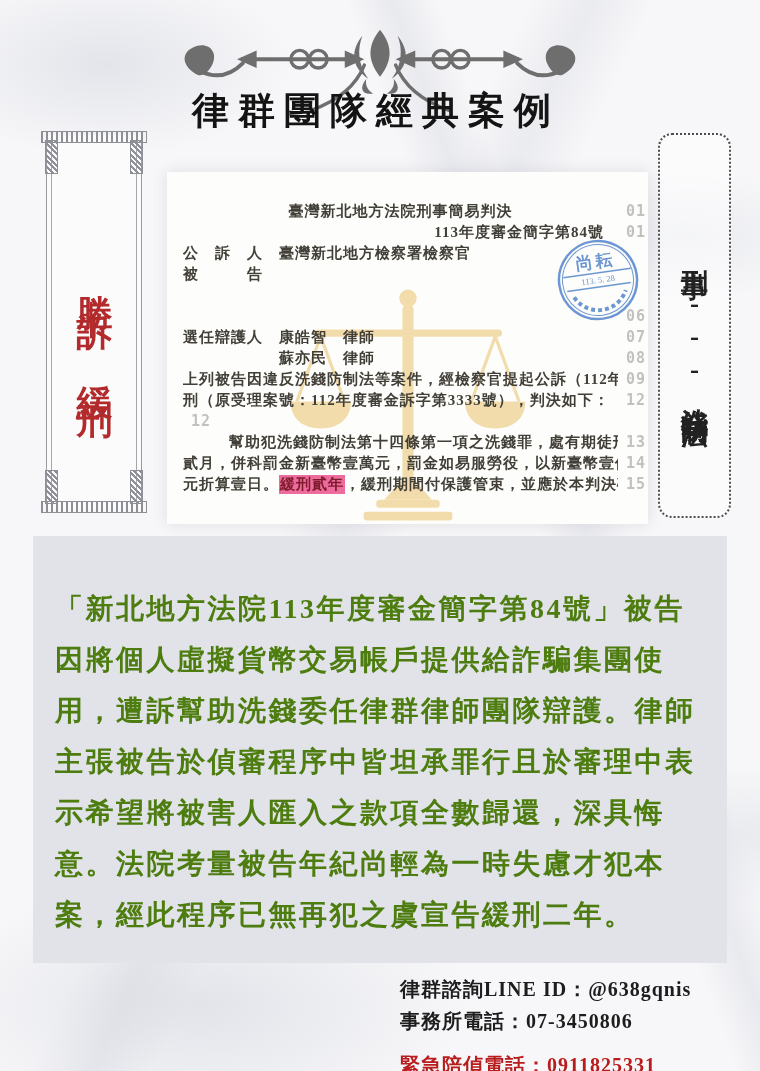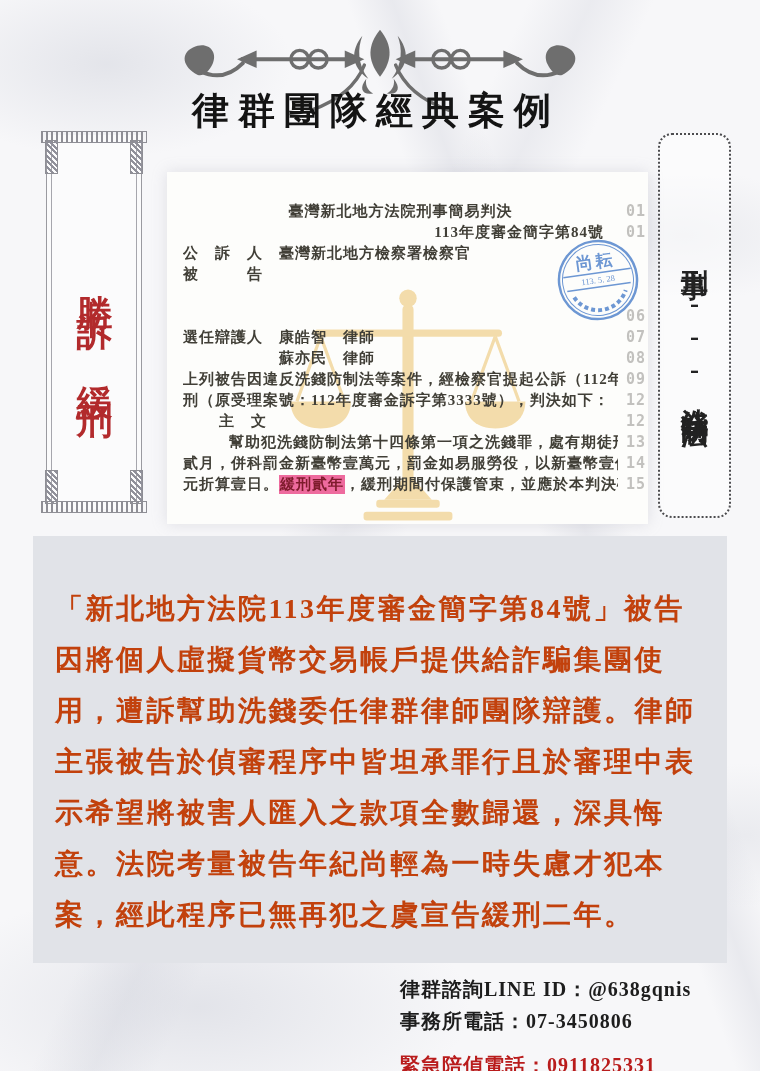--- a/index.html
+++ b/index.html
@@ -96,21 +96,21 @@
   .hl { background:#ee6b9e; color:#7e1b2c; padding:3px 1px; }
 
   
   #summary-box {
     left:33px; top:536px; width:694px; height:427px;
     background:#e1e3e8;
     padding:47px 18px 0 22px;
   }
   #summary-text {
     font-size:28px; line-height:51px; letter-spacing:2.5px;
-    font-weight:800; color:#c2410c; text-align:left;
+    font-weight:800; color:#4d7c0f; text-align:left;
   }
 
   
   #footer { left:400px; top:973px; font-weight:800; font-size:20px; line-height:32px; }
   .contact-black { color:#1d1d1d; letter-spacing:1px; }
   .contact-red   { color:#b91c1c; letter-spacing:1px;margin-top:12px; }
 
   svg { display:block; width:100%; height:100%; }
 </style>
 </head>
@@ -229,21 +229,20 @@
   </div>
   <div class="doc-line">
     <span class="t">上列被告因違反洗錢防制法等案件，經檢察官提起公訴（112年</span>
     <span class="n">09</span>
   </div>
   <div class="doc-line">
     <span class="t">刑（原受理案號：112年度審金訴字第3333號），判決如下：</span>
     <span class="n">12</span>
   </div>
   <div class="doc-line">
-    <span class="t ind-b">主　文</span>
     <span class="n">12</span>
   </div>
   <div class="doc-line">
     <span class="t ind-c">幫助犯洗錢防制法第十四條第一項之洗錢罪，處有期徒刑</span>
     <span class="n">13</span>
   </div>
   <div class="doc-line">
     <span class="t">貳月，併科罰金新臺幣壹萬元，罰金如易服勞役，以新臺幣壹仟</span>
     <span class="n">14</span>
   </div>

